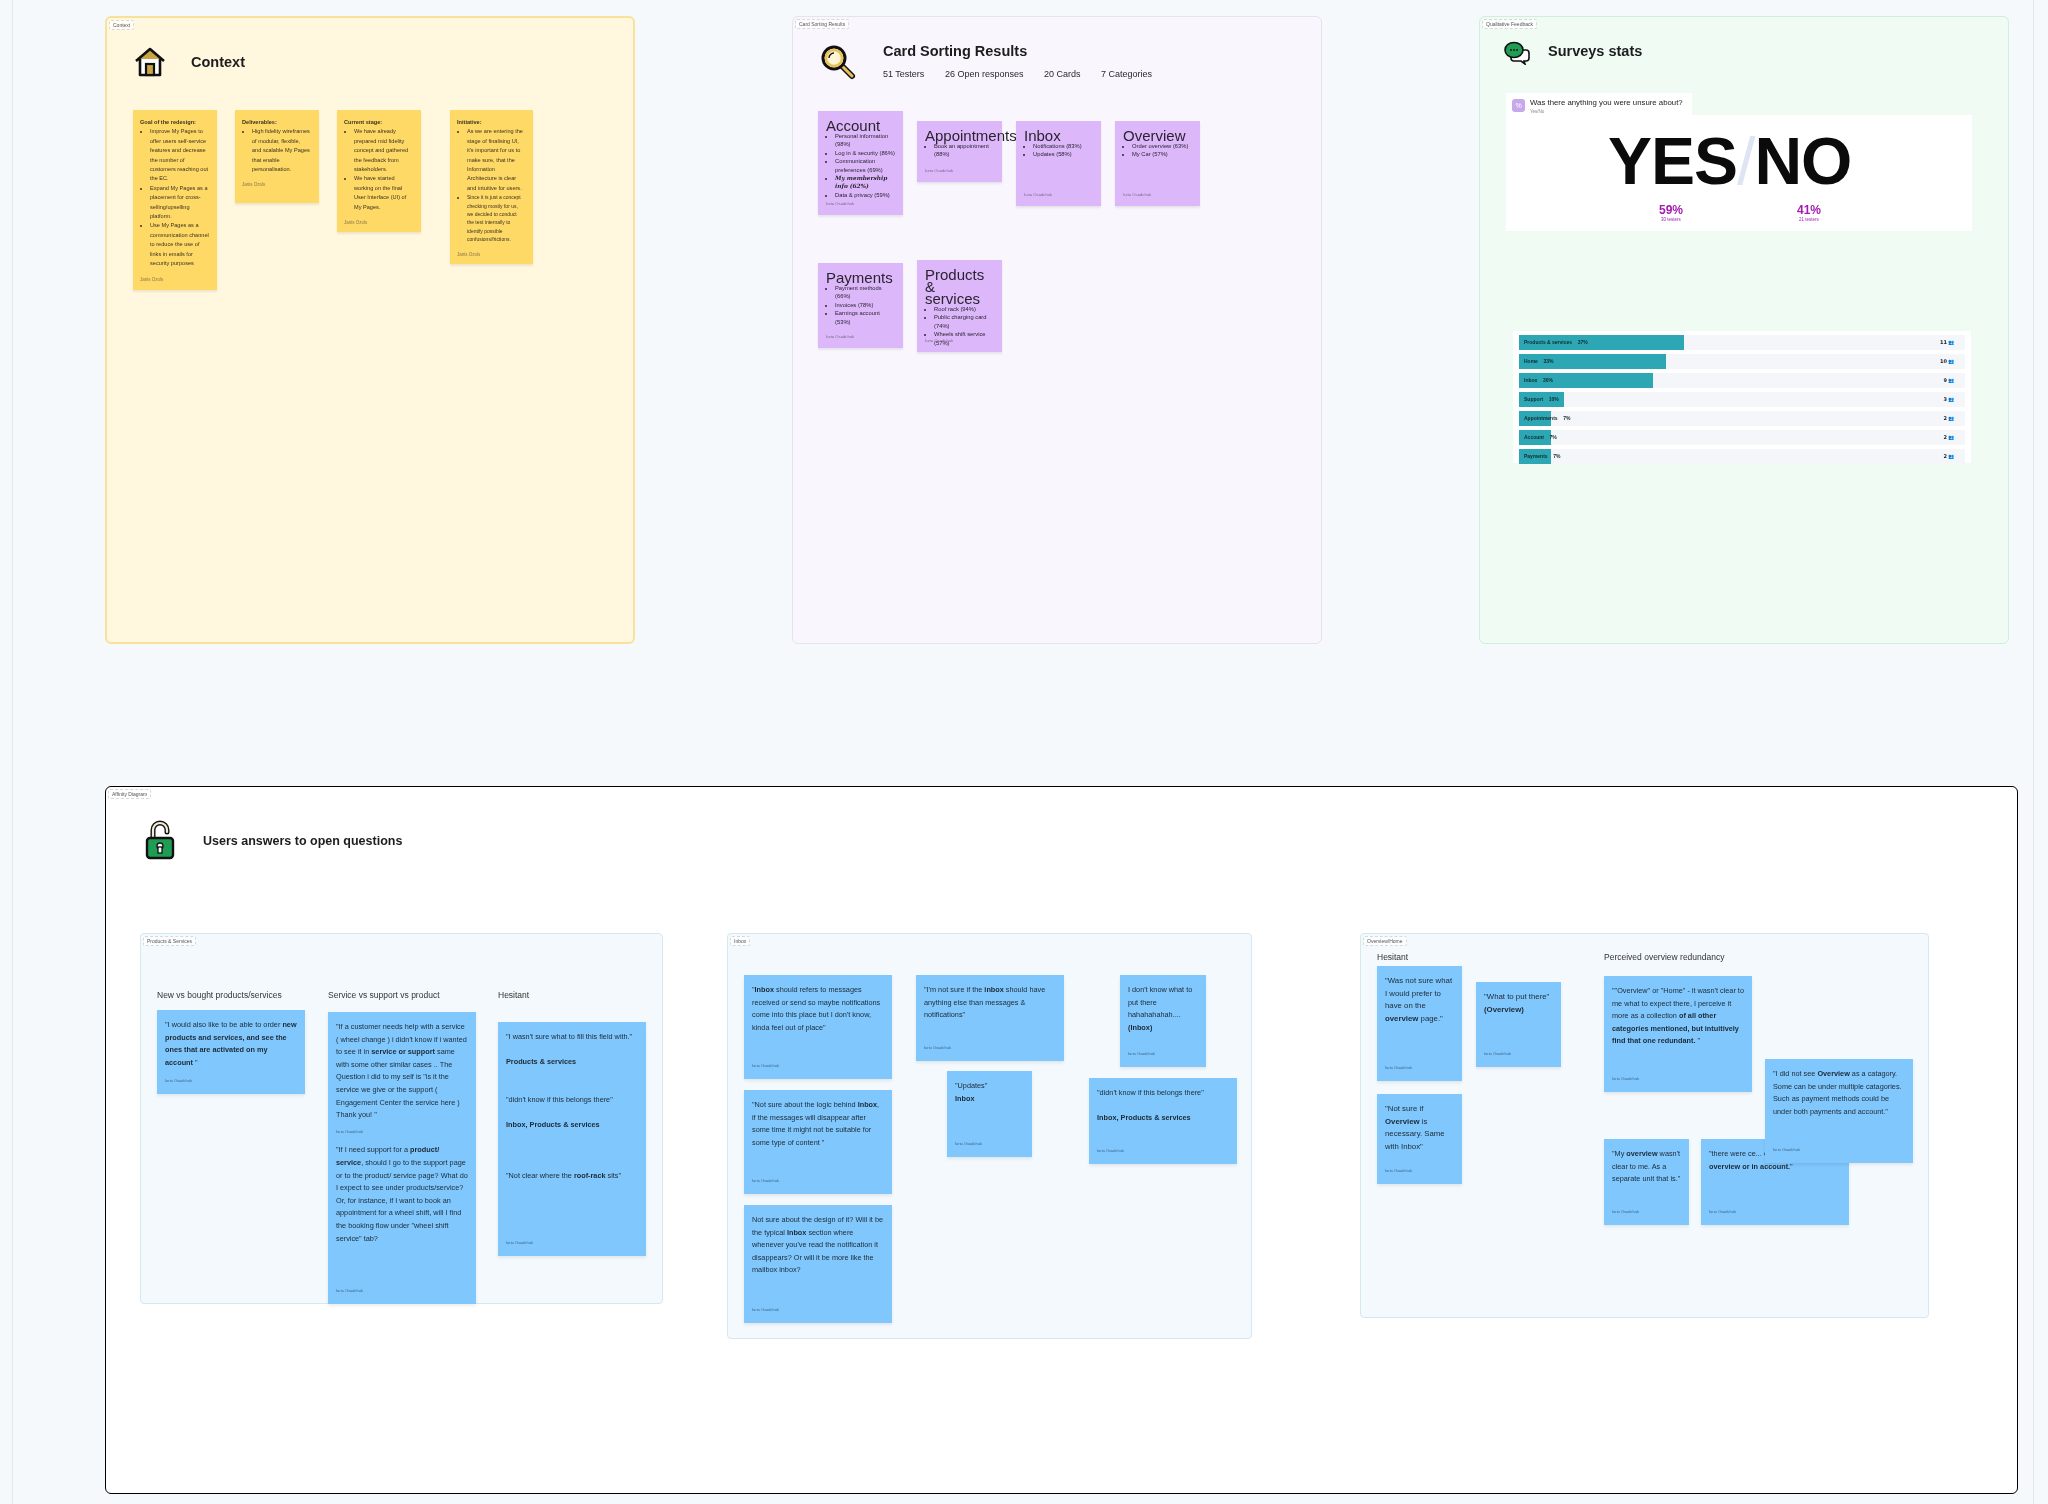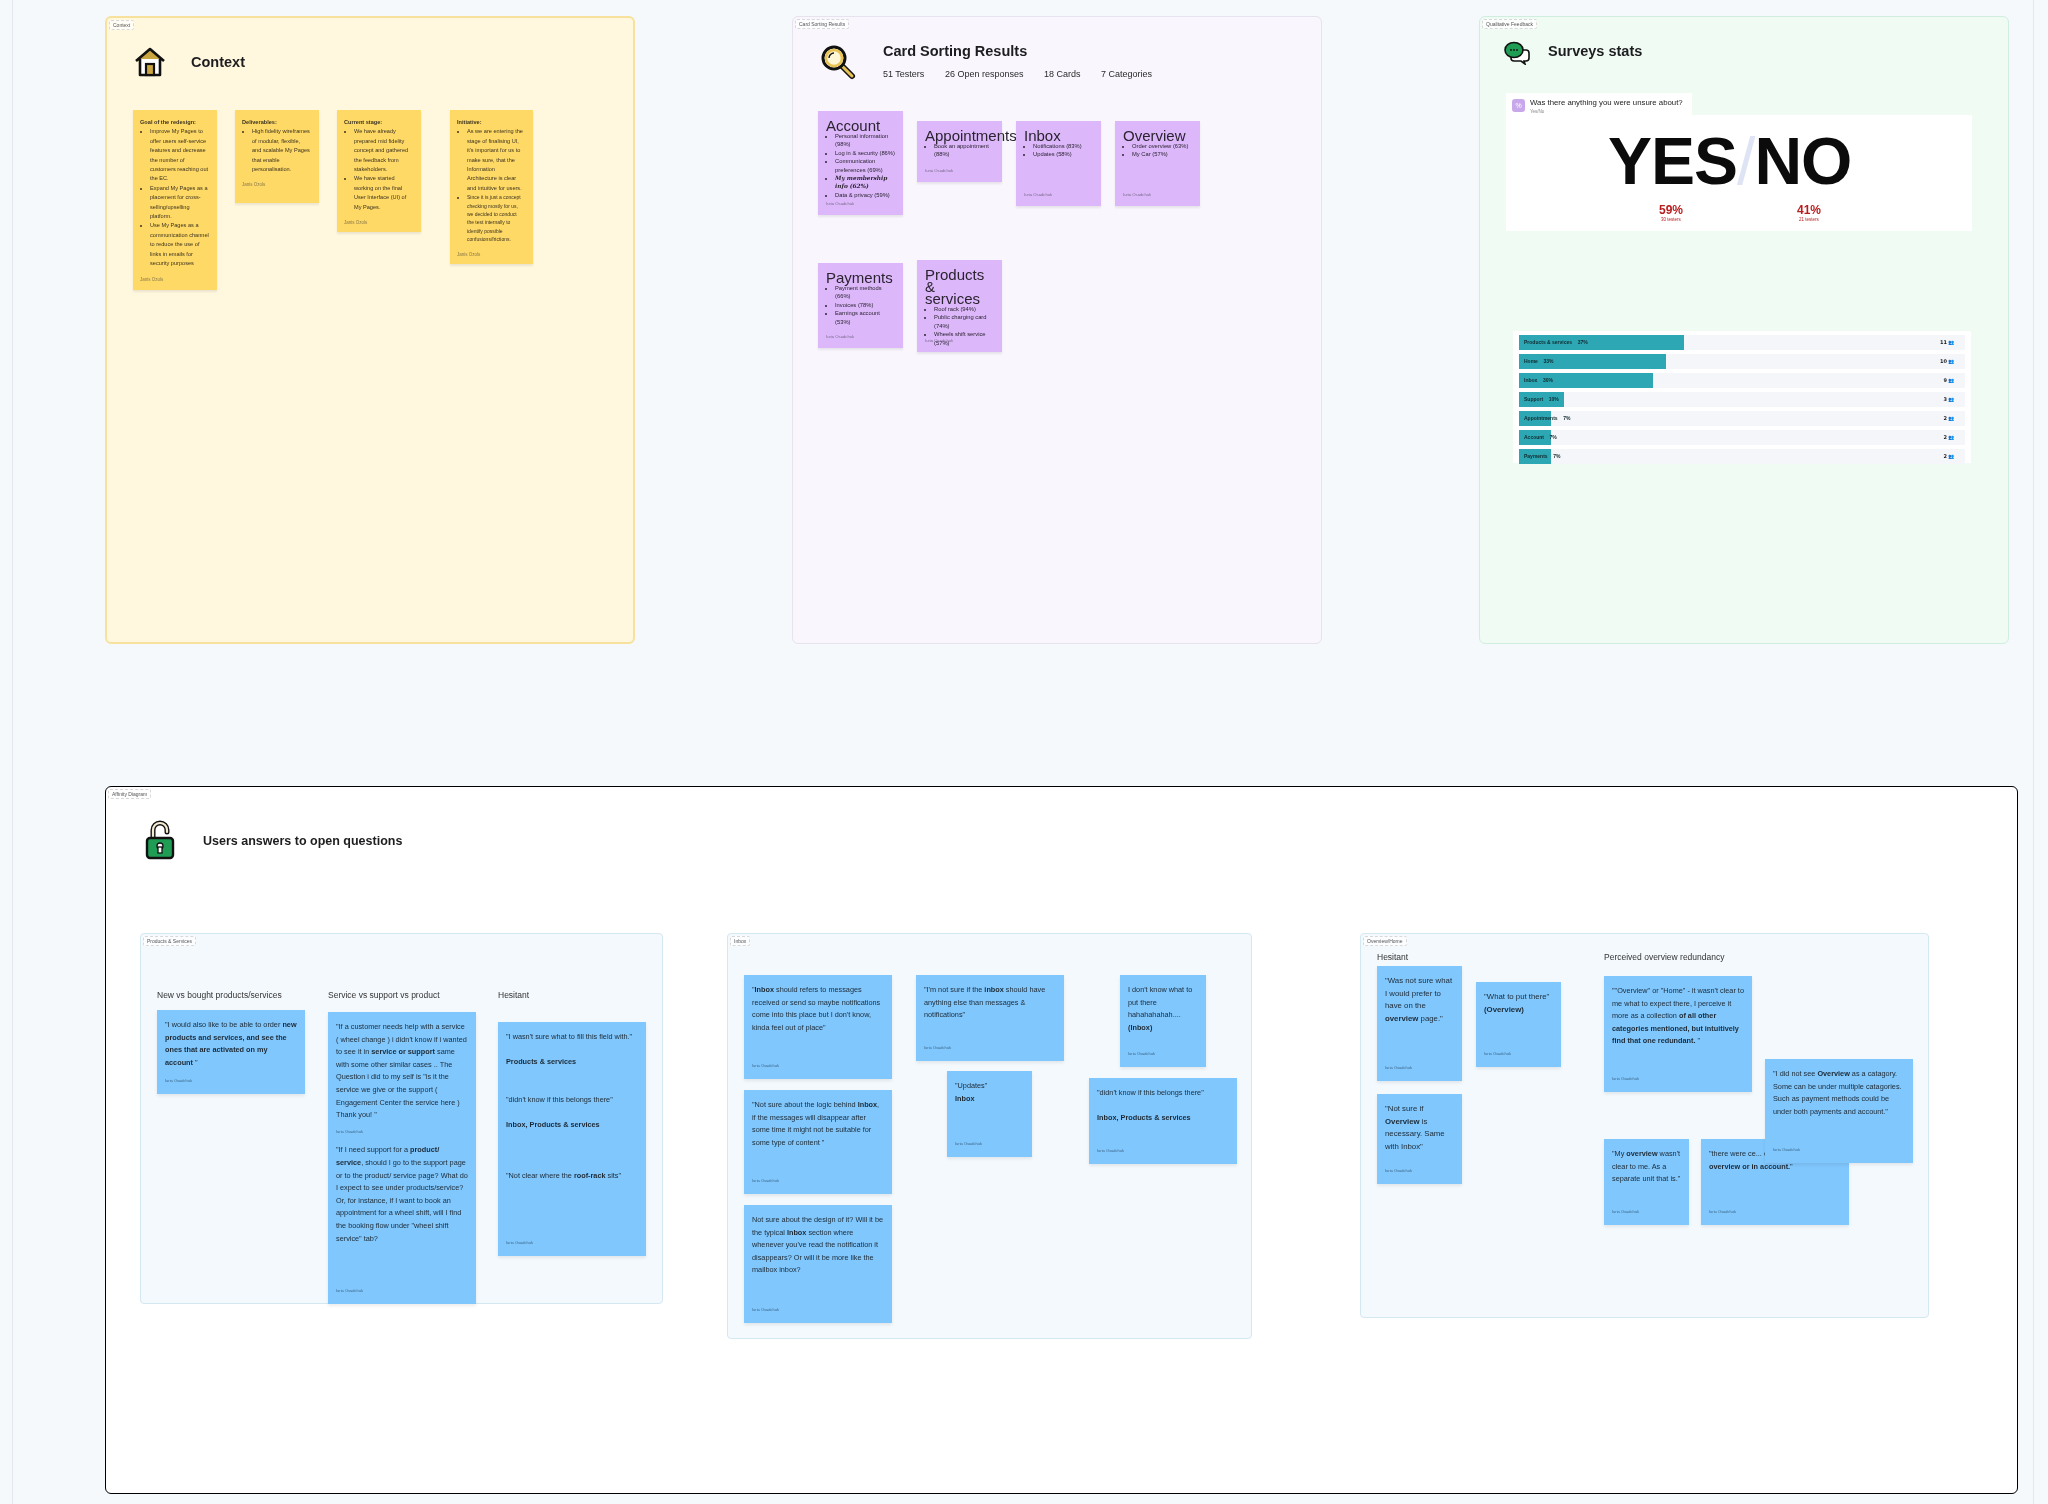--- a/index.html
+++ b/index.html
@@ -47,21 +47,21 @@
   .note-p .author { position: absolute; left: 8px; bottom: 7px; font-size: 4.2px; color: #7a6a8a; }
 
   
   #surveys { left: 1479px; top: 16px; width: 530px; height: 628px; background: #f0fbf3; border: 1px solid #cfeee0; }
   .q-card { position: absolute; background: #fff; }
   .q-badge { position: absolute; width: 13px; height: 13px; border-radius: 3px; background: #c8a8ea; color: #fff; font-size: 7px; text-align: center; line-height: 13px; }
   .q-text { position: absolute; font-size: 7.8px; font-weight: 400; white-space: nowrap; }
   .q-sub { position: absolute; font-size: 4.5px; color: #888; }
   .yesno { position: absolute; font-size: 66px; font-weight: 800; letter-spacing: -1px; color: #0b0b0b; white-space: nowrap; font-family: "Liberation Sans", sans-serif; }
   .yesno .slash { color: #dfe4f4; font-weight: 400; }
-  .pct { position: absolute; text-align: center; color: #b91c1c; }
+  .pct { position: absolute; text-align: center; color: #a21caf; }
   .pct .big { font-size: 12px; font-weight: 700; }
   .pct .small { font-size: 4.5px; }
 
   .bars { position: absolute; background: #fff; }
   .bar-row { position: absolute; height: 15px; background: #f5f6fa; }
   .bar-fill { position: absolute; left: 0; top: 0; height: 15px; background: #2ea7b5; }
   .bar-label { position: absolute; left: 5px; top: 4px; font-size: 5px; font-weight: 700; white-space: nowrap; color: #0f2b2e; }
   .bar-count { position: absolute; right: 10px; top: 4px; font-size: 5px; font-weight: 700; white-space: nowrap; }
 
   
@@ -130,21 +130,21 @@
     <line x1="22" y1="22" x2="33" y2="33" stroke="#111" stroke-width="6" stroke-linecap="round"></line>
     <line x1="22" y1="22" x2="33" y2="33" stroke="#e8c254" stroke-width="3" stroke-linecap="round"></line>
     <circle cx="15" cy="15" r="11" fill="#fff6d6" stroke="#111" stroke-width="3"></circle>
     <circle cx="15" cy="15" r="8" fill="none" stroke="#e8c254" stroke-width="2.6"></circle>
     <path d="M10 15 A5 5 0 0 1 15 10" fill="none" stroke="#111" stroke-width="1.4"></path>
   </svg>
   <div class="frame-title" style="left:90px;top:26px;font-size:14.5px">Card Sorting Results</div>
   <div class="stats" style="left:90px;top:52px">
     <span>51 Testers</span>
     <span>26 Open responses</span>
-    <span>18 Cards</span>
+    <span>20 Cards</span>
     <span>7 Categories</span>
   </div>
 
   <div class="note-p" style="left:25px;top:94px;width:85px;height:104px">
     <div class="nh">Account</div>
     <ul>
       <li>Personal information (98%)</li>
       <li>Log in &amp; security (86%)</li>
       <li>Communication preferences (69%)</li>
       <li class="hand">My membership info (62%)</li>

